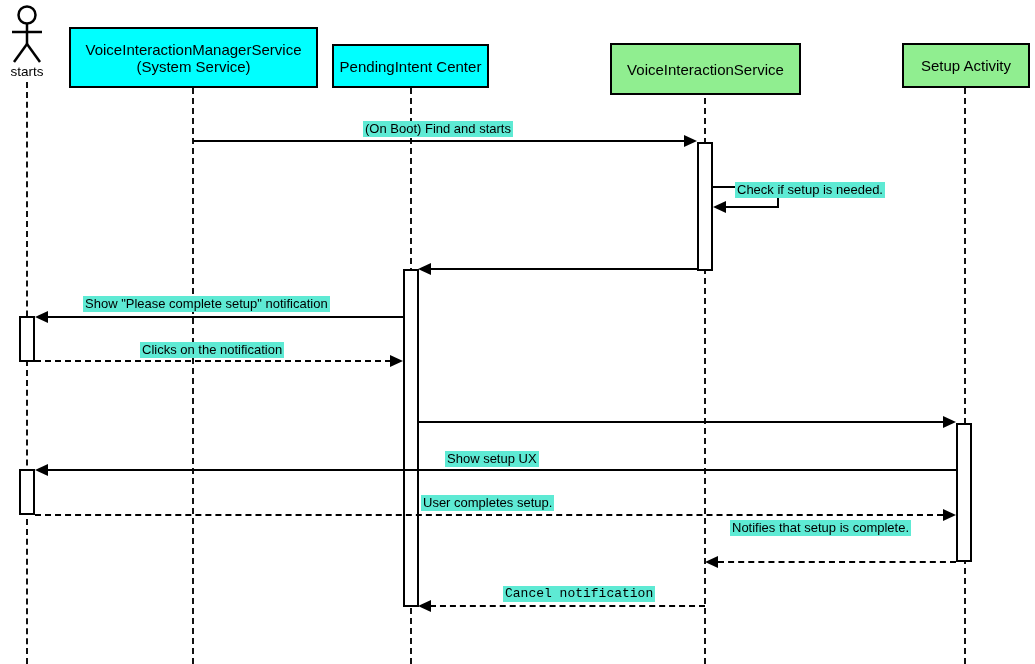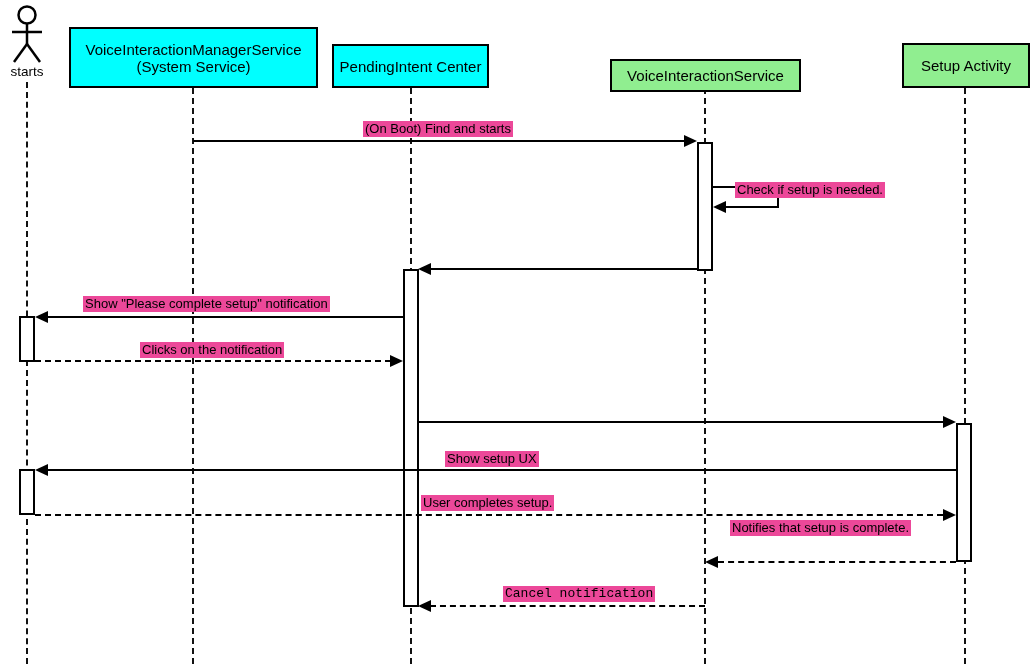--- a/index.html
+++ b/index.html
@@ -16,21 +16,21 @@
   .abar{position:absolute;box-sizing:border-box;width:16px;border:2px solid #000;background:#fff;z-index:3;}
   .mline{position:absolute;height:0;border-top:2px solid #000;z-index:4;}
   .mline.dashed{border-top-style:dashed;}
   .vline{position:absolute;width:0;border-left:2px solid #000;z-index:4;}
   .arr-r{position:absolute;width:0;height:0;border-top:6px solid transparent;
          border-bottom:6px solid transparent;border-left:13px solid #000;z-index:4;}
   .arr-l{position:absolute;width:0;height:0;border-top:6px solid transparent;
          border-bottom:6px solid transparent;border-right:13px solid #000;z-index:4;}
   .mlabel{
     position:absolute;font-size:13px;line-height:16px;white-space:pre-line;
-    background:#ec4899;padding:0 2px;z-index:6;
+    background:#5eead4;padding:0 2px;z-index:6;
   }
   .actor-label{position:absolute;font-size:13.5px;text-align:center;z-index:5;}
   .actor-svg{position:absolute;z-index:5;}
 </style>
 </head>
 <body>
 
 <div id="canvas">
 
   <div class="lifeline" style="left:26px;top:82px;height:582px;"></div>
@@ -44,21 +44,21 @@
     <line x1="22" y1="21.5" x2="22" y2="42" stroke="#000" stroke-width="2.5"></line>
     <line x1="7" y1="30" x2="37" y2="30" stroke="#000" stroke-width="2.5"></line>
     <line x1="22" y1="42" x2="9" y2="60" stroke="#000" stroke-width="2.5"></line>
     <line x1="22" y1="42" x2="35" y2="60" stroke="#000" stroke-width="2.5"></line>
   </svg>
   <div class="actor-label" style="left:2px;top:64px;width:50px;">starts</div>
 
   <div class="pbox" style="left: 69px; top: 27px; width: 249px; height: 61px; background-color: rgb(0, 255, 255);">VoiceInteractionManagerService
 (System Service)</div>
   <div class="pbox" style="left: 332px; top: 44px; width: 157px; height: 44px; background-color: rgb(0, 255, 255);">PendingIntent Center</div>
-  <div class="pbox" style="left: 610px; top: 43px; width: 191px; height: 33px; background-color: rgb(144, 238, 144); margin-top: 16px;">VoiceInteractionService</div>
+  <div class="pbox" style="left: 610px; top: 43px; width: 191px; height: 52px; background-color: rgb(144, 238, 144);">VoiceInteractionService</div>
   <div class="pbox" style="left: 902px; top: 43px; width: 128px; height: 45px; background-color: rgb(144, 238, 144);">Setup Activity</div>
 
   <div class="abar" style="left:697px;top:142px;height:129px;"></div>
   <div class="abar" style="left:403px;top:269px;height:338px;"></div>
   <div class="abar" style="left:19px;top:316px;height:46px;"></div>
   <div class="abar" style="left:956px;top:423px;height:139px;"></div>
   <div class="abar" style="left:19px;top:469px;height:46px;"></div>
 
   <div class="mline" style="left:193px;top:140px;width:491px;"></div>
   <div class="arr-r" style="left:684px;top:135px;"></div>

